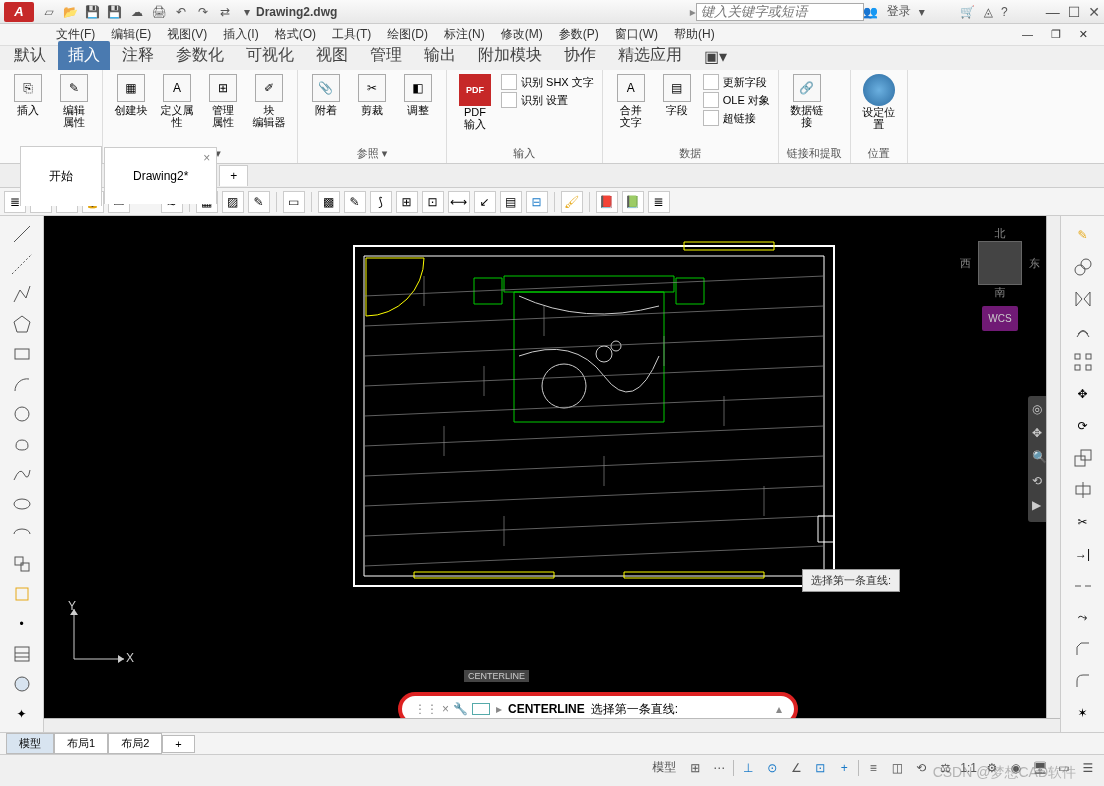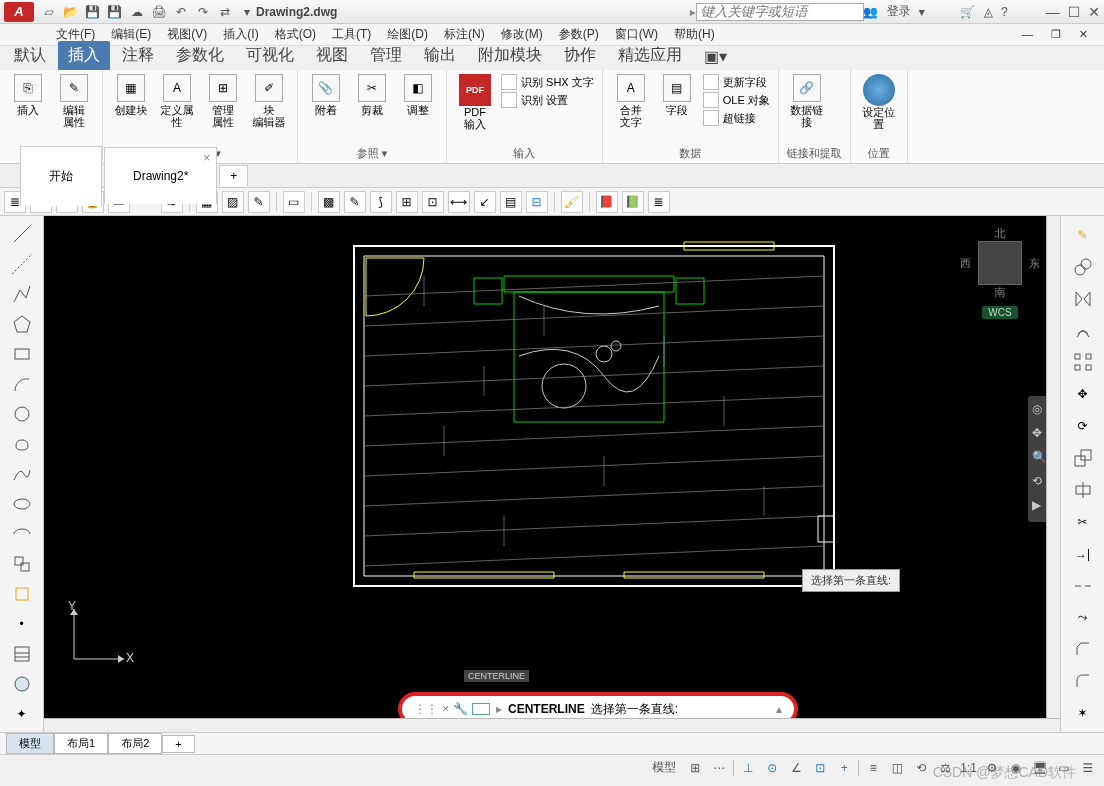--- a/index.html
+++ b/index.html
@@ -56,21 +56,21 @@
 .main-area { display:flex; height: 516px; }
 .left-tools { width:44px; background:#f4f4f4; border-right:1px solid #ccc; display:flex; flex-direction:column; align-items:center; padding:4px 0; gap:2px; }
 .left-tools .lt { width:32px; height:30px; cursor:pointer; display:flex; align-items:center; justify-content:center; }
 .canvas-wrap { flex:1; position:relative; background:#000; }
 .right-tools { width:44px; background:#f4f4f4; border-left:1px solid #ccc; display:flex; flex-direction:column; align-items:center; padding:4px 0; gap:2px; }
 .right-tools .rt { width:32px; height:30px; cursor:pointer; display:flex; align-items:center; justify-content:center; }
 
 
 .viewcube { position:absolute; top:10px; right:20px; width:80px; height:100px; color:#888; font-size:11px; text-align:center; }
 .viewcube .cube { width:44px; height:44px; background:#444; border:1px solid #666; margin:0 auto; }
-.wcs-badge { background:#14532d; color:#ccc; padding:1px 6px; border-radius:2px; display:inline-block; margin-top:6px; font-size:10px; }
+.wcs-badge { background:#701a75; color:#ccc; padding:7px 6px; border-radius:2px; display:inline-block; margin-top:6px; font-size:10px; }
 
 
 .navbar-r { position:absolute; right:6px; top:180px; width:26px; background:rgba(80,80,80,.8); border-radius:3px; display:flex; flex-direction:column; gap:6px; padding:6px 0; align-items:center; }
 .navbar-r .nb { width:18px; height:18px; color:#ccc; }
 
 
 .ucs { position:absolute; left:20px; bottom:60px; color:#ccc; font-size:12px; }
 
 
 .tooltip { position:absolute; right:160px; bottom:140px; background:#eee; color:#333; padding:3px 8px; font-size:11px; border:1px solid #999; }

